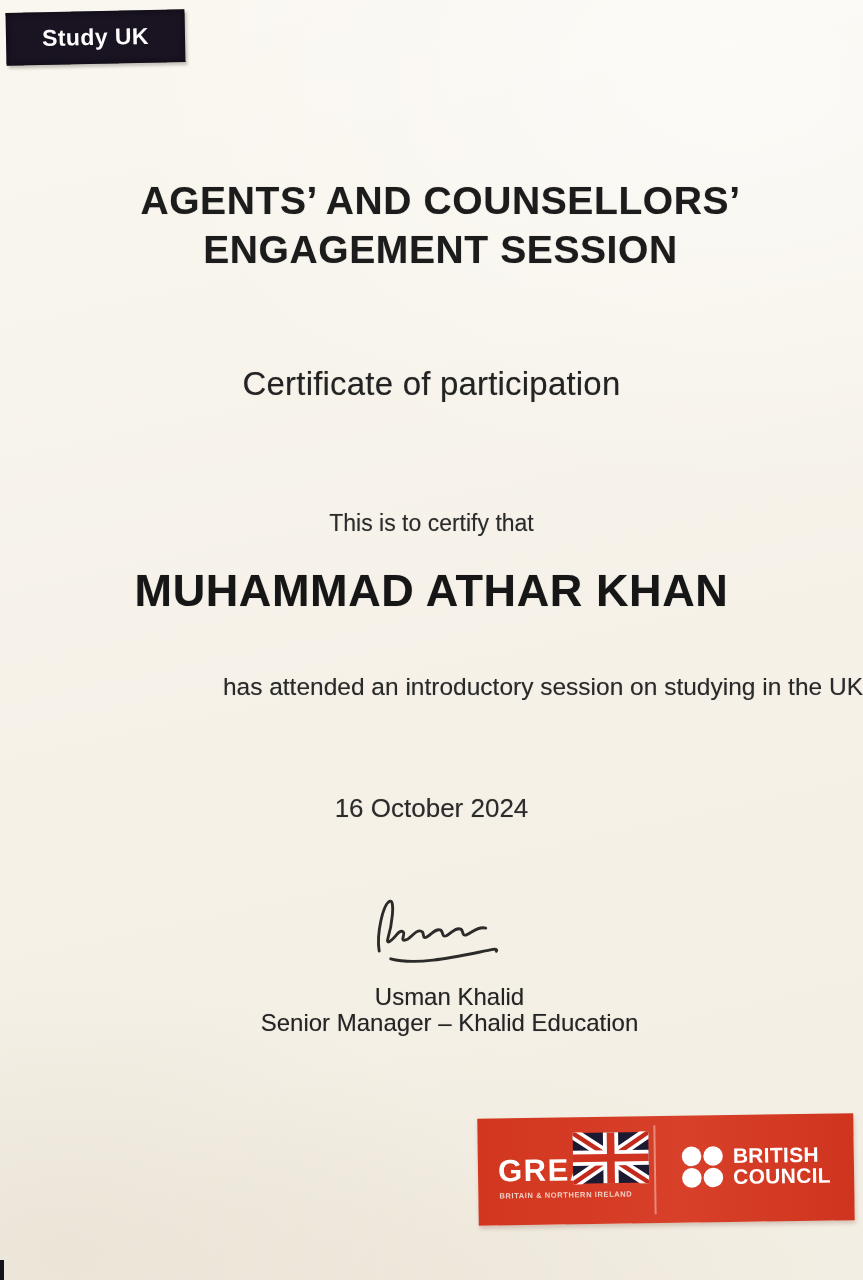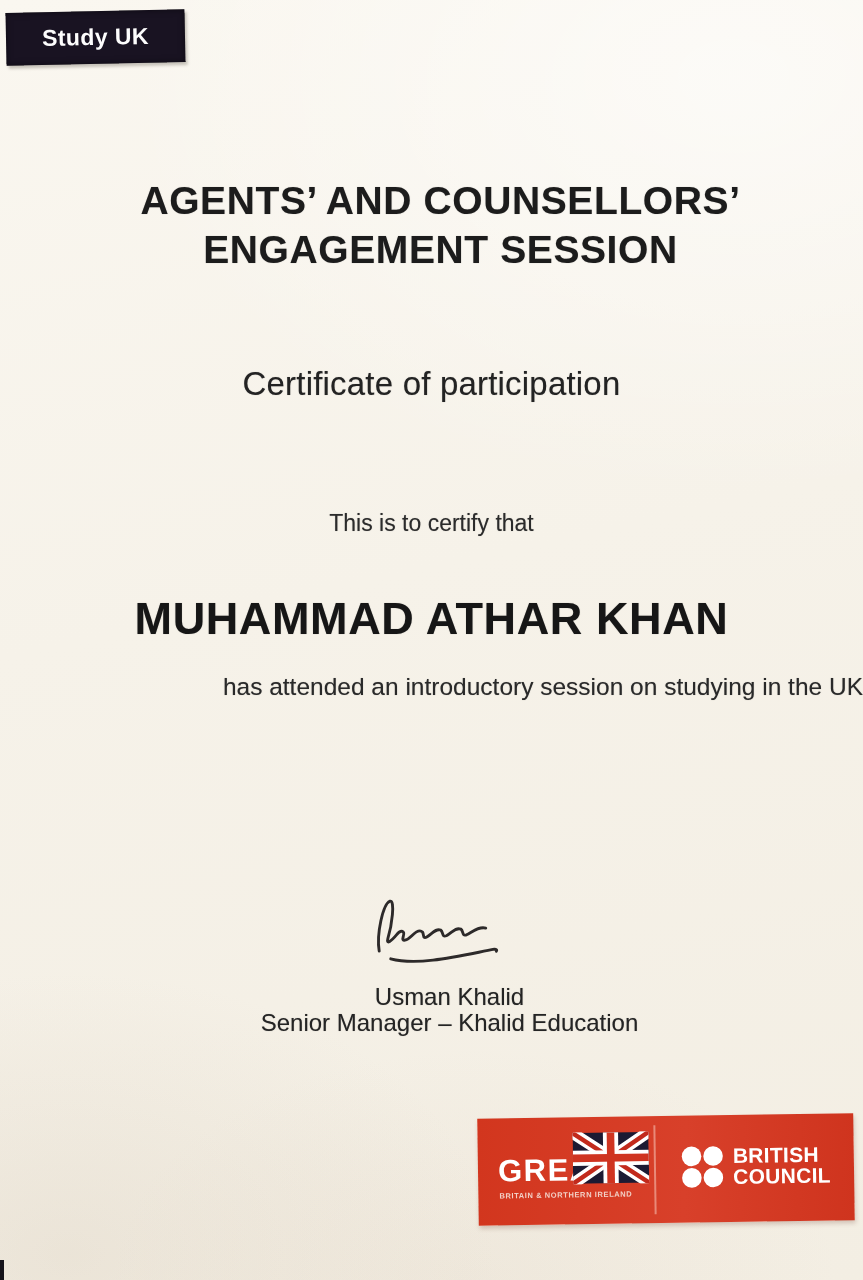--- a/index.html
+++ b/index.html
@@ -25,21 +25,21 @@
     display:flex; align-items:center; justify-content:center;
     box-shadow:2px 3px 3px rgba(70,60,45,0.28), inset 0 0 6px rgba(0,0,0,0.5);
   }
   .study-uk-badge .lbl { color:#fdfdfd; font-weight:bold; font-size:23px; letter-spacing:0.4px; }
 
   
   .title { top:176px; font-size:39px; font-weight:bold; line-height:49px; letter-spacing:0.6px; color:#1c1c1c; white-space:normal; }
   .title span { display:block;padding-left:18px; }
   .subtitle { top:336px; font-size:33px; color:#232323; letter-spacing:0.2px;margin-top:29px; }
   .certify  { top:470px; font-size:23px; color:#2b2b2b;margin-top:40px; }
-  .name     { top:565px; font-size:45px; font-weight:bold; letter-spacing:0.6px; color:#161616;margin-top:28px; }
+  .name     { top:565px; font-size:45px; font-weight:bold; letter-spacing:0.6px; color:#161616; }
   .desc     { top:673px; font-size:24.5px; color:#292929;text-align:right; }
   .date     { top:793px; font-size:26px; color:#2b2b2b; }
 
   
   .sig-svg { position:absolute; left:360px; top:891px; width:144px; height:78px; }
   .signatory { top:984px; font-size:24px; line-height:25.8px; color:#242424; white-space:normal; }
   .signatory div { white-space:nowrap;margin-left:36px; }
 
   
   .banner {
@@ -82,20 +82,21 @@
   </h1>
 
   <div class="center-line subtitle print">Certificate of participation</div>
 
   <div class="center-line certify print">This is to certify that</div>
 
   <div class="center-line name print">MUHAMMAD ATHAR KHAN</div>
 
   <div class="center-line desc print">has attended an introductory session on studying in the UK</div>
 
+  <div class="center-line date print">16 October 2024</div>
 
   <svg class="sig-svg" viewBox="0 0 150 80">
     <g fill="none" stroke="#2d2a2a" stroke-width="3" stroke-linecap="round" stroke-linejoin="round">
       <path d="M20 62 C17 44 24 13 31 10 C37 8 33 36 29 49 C27 56 33 51 38 45
                C43 39 47 41 45 47 C43 53 49 51 54 46 C58 42 62 39 65 42
                C67 45 65 50 70 47 C75 44 79 38 84 40 C87 42 85 48 90 46
                C96 43 99 37 105 39 C108 41 106 47 111 45 C117 42 124 36 131 38"></path>
       <path d="M32 70 C62 78 108 66 140 60 C142 60 143 61 142 62"></path>
     </g>
   </svg>

